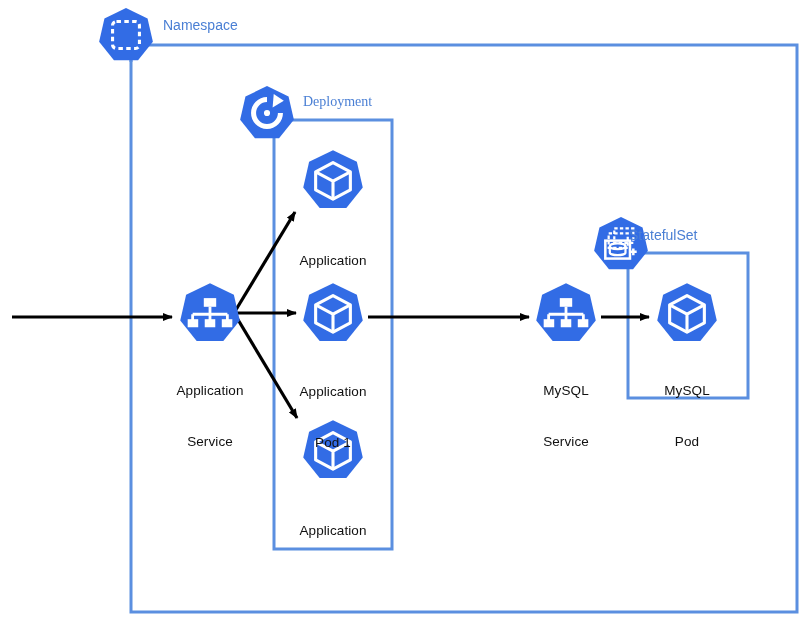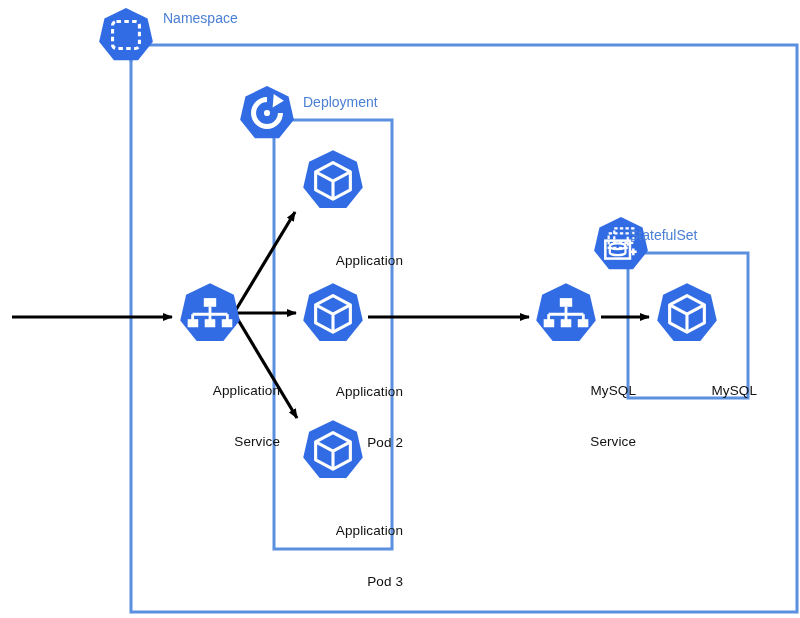--- a/index.html
+++ b/index.html
@@ -19,21 +19,21 @@
   }
   #diagram-svg {
     position: absolute;
     left: 0;
     top: 0;
     width: 800px;
     height: 618px;
   }
   .node-label {
     position: absolute;
-    text-align: right;
+    text-align: center;
     color: #111111;
     font-size: 13.5px;
     line-height: 17px;
     font-family: "Liberation Sans", sans-serif;
     white-space: pre;
     letter-spacing: 0.1px;
   }
   .group-label {
     position: absolute;
     color: #4a7fd4;
@@ -143,47 +143,47 @@
       <rect x="69" y="60" width="17" height="13" fill="#FFFFFF"></rect>
     </g>
 
     <g transform="translate(656,282) scale(0.62)">
       <use href="#heptagon" x="0" y="0" width="100" height="100" fill="#326CE5"></use>
       <path d="M50 22 L78 37 L78 66 L50 81 L22 66 L22 37 Z" fill="none" stroke="#FFFFFF" stroke-width="5" stroke-linejoin="round"></path>
       <path d="M22 37 L50 52 L78 37 M50 52 L50 81" fill="none" stroke="#FFFFFF" stroke-width="5" stroke-linejoin="round"></path>
     </g>
   </svg>
 
-  <div class="group-label" style="left:163px; top:10px;">Namespace</div>
+  <div class="group-label" style="left:163px; top:17px;">Namespace</div>
 
-  <div class="group-label" style="left:303px; top:94px;">Deployment</div>
+  <div class="group-label" style="left:303px; top:94px;font-family:Liberation Serif, serif;">Deployment</div>
 
   <div class="group-label" style="left:629px; top:227px;">StatefulSet</div>
 
   <div class="node-label" style="left:140px; top:348px; width:140px;">
     <div>Application</div>
     <div>Service</div>
   </div>
 
   <div class="node-label" style="left:263px; top:218px; width:140px;">
     <div>Application</div>
   </div>
 
   <div class="node-label" style="left:263px; top:349px; width:140px;">
     <div>Application</div>
-    <div>Pod 2</div>
+    <div>Pod 1</div>
   </div>
 
   <div class="node-label" style="left:263px; top:488px; width:140px;">
     <div>Application</div>
-    <div>Pod 3</div>
   </div>
 
   <div class="node-label" style="left:496px; top:348px; width:140px;">
     <div>MySQL</div>
     <div>Service</div>
   </div>
 
   <div class="node-label" style="left:617px; top:348px; width:140px;">
     <div>MySQL</div>
+    <div>Pod</div>
   </div>
 
 </div>
 
 </body></html>

